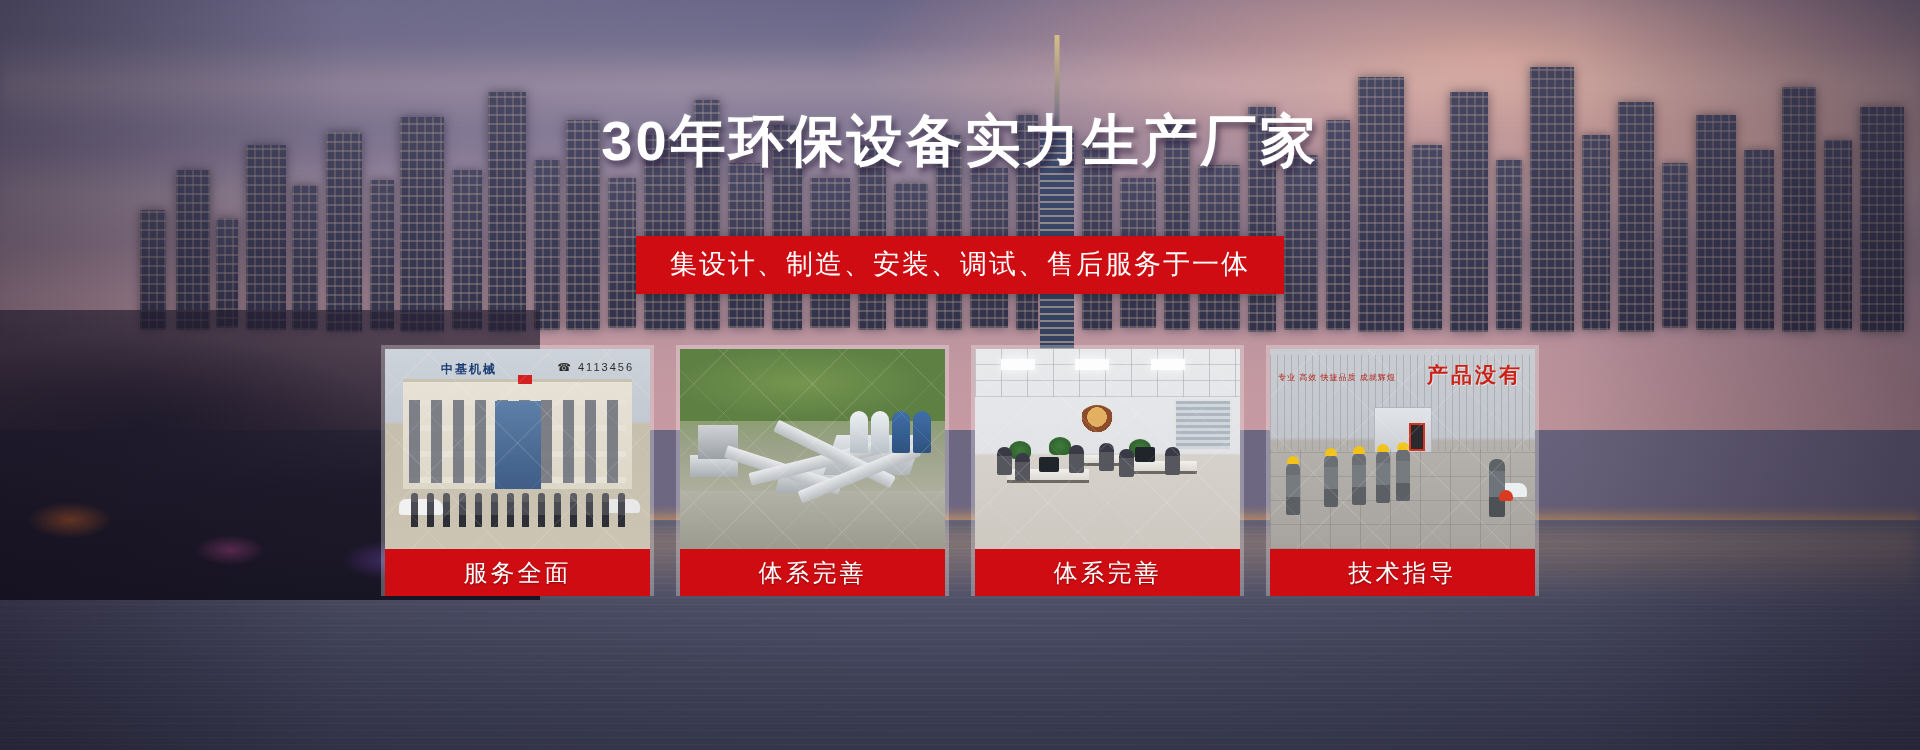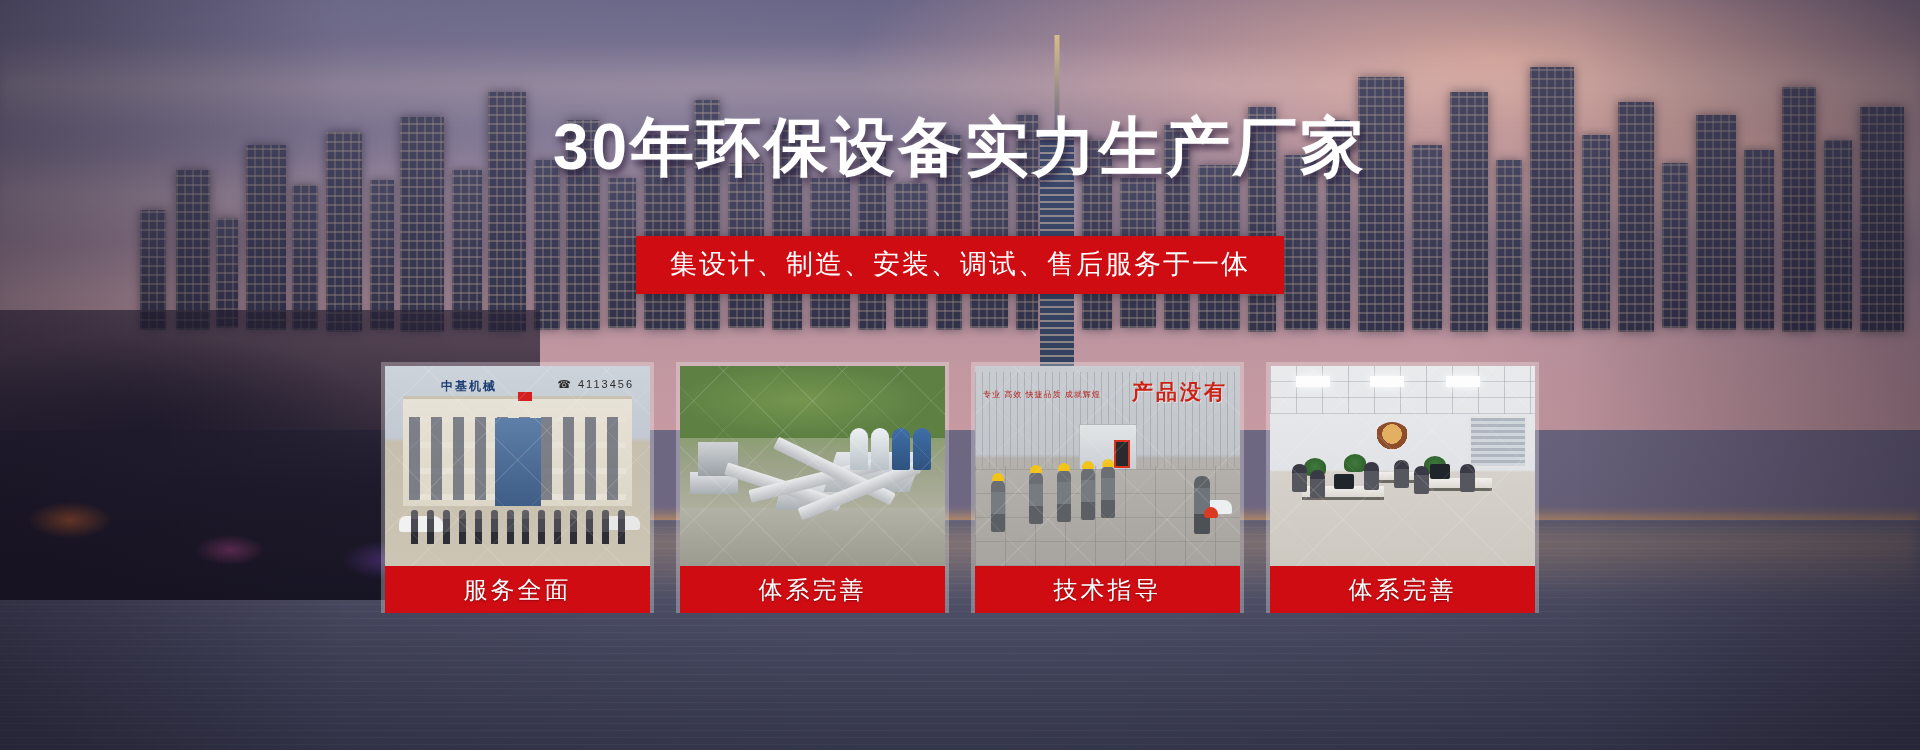--- a/index.html
+++ b/index.html
@@ -94,36 +94,36 @@
       radial-gradient(ellipse 1250px 620px at 960px 300px, rgba(0,0,0,0) 40%, rgba(20,15,30,.35) 100%),
       linear-gradient(90deg, rgba(20,16,30,.30) 0%, rgba(0,0,0,0) 18%, rgba(0,0,0,0) 82%, rgba(20,16,30,.28) 100%);
     pointer-events:none;
   }
 
   
   .content{ position:absolute; inset:0; }
 
   .headline{
     position:absolute; top:104px; left:0; width:1920px; text-align:center;
-    font-size:64px; font-weight:bold; color:#ffffff; letter-spacing:3px;
+    font-size:56px; font-weight:bold; color:#ffffff; letter-spacing:3px;
     text-shadow:3px 5px 6px rgba(40,25,55,.65), 0 0 3px rgba(255,255,255,.25);
     white-space:nowrap;
   }
 
   .subbar{
     position:absolute; top:236px; left:50%; transform:translateX(-50%);
     background:#cf0c12;
     padding:10px 34px 12px 34px;
     font-size:27px; color:#ffffff; letter-spacing:2px; white-space:nowrap;
     font-weight:500;
     box-shadow:0 2px 10px rgba(0,0,0,.28);
   }
 
   .cards{
-    position:absolute; top:362px; left:50%; transform:translateX(-50%);
+    position:absolute; top:345px; left:50%; transform:translateX(-50%);
     display:flex; gap:22px;
   }
   .card{
     width:273px;
     background:rgba(255,255,255,.28);
     padding:4px 4px 0 4px;
   }
   .thumb{
     width:265px; height:200px; position:relative; overflow:hidden;
     background:#9aa0a6;
@@ -348,42 +348,20 @@
           <div class="silo" style="left:170px;"></div>
           <div class="silo" style="left:191px;"></div>
           <div class="silo b" style="left:212px;"></div>
           <div class="silo b" style="left:233px;"></div>
           <div class="wm"></div>
         </div>
         <div class="caption">体系完善</div>
       </div>
 
       <div class="card">
-        <div class="thumb t4">
-          <div class="fac"></div>
-          <div class="redtxt">产品没有</div>
-          <div class="slog">专业 高效
-快捷品质 成就辉煌</div>
-          <div class="door"></div>
-          <div class="smdoor"></div>
-          <div class="yard"></div>
-          <div class="car"></div>
-          <div class="w" style="left:16px;"></div>
-          <div class="w" style="left:54px; bottom:42px;"></div>
-          <div class="w" style="left:82px; bottom:44px;"></div>
-          <div class="w" style="left:106px;bottom:46px;"></div>
-          <div class="w" style="left:126px;bottom:48px;"></div>
-          <div class="lead"></div>
-          <div class="helmet"></div>
-          <div class="wm"></div>
-        </div>
-        <div class="caption">技术指导</div>
-      </div>
-
-      <div class="card">
         <div class="thumb t3">
           <div class="ceil"></div>
           <div class="lamp" style="left:26px;"></div>
           <div class="lamp" style="left:100px;"></div>
           <div class="lamp" style="left:176px;"></div>
           <div class="win"></div>
           <div class="logo"></div>
           <div class="plant" style="left:34px; top:92px;"></div>
           <div class="plant" style="left:74px; top:88px;"></div>
           <div class="plant" style="left:154px;top:90px;"></div>
@@ -396,15 +374,37 @@
           <div class="per" style="left:40px;  top:104px;"></div>
           <div class="per" style="left:94px;  top:96px;"></div>
           <div class="per" style="left:124px; top:94px;"></div>
           <div class="per" style="left:144px; top:100px;"></div>
           <div class="per" style="left:190px; top:98px;"></div>
           <div class="wm"></div>
         </div>
         <div class="caption">体系完善</div>
       </div>
 
+      <div class="card">
+        <div class="thumb t4">
+          <div class="fac"></div>
+          <div class="redtxt">产品没有</div>
+          <div class="slog">专业 高效
+快捷品质 成就辉煌</div>
+          <div class="door"></div>
+          <div class="smdoor"></div>
+          <div class="yard"></div>
+          <div class="car"></div>
+          <div class="w" style="left:16px;"></div>
+          <div class="w" style="left:54px; bottom:42px;"></div>
+          <div class="w" style="left:82px; bottom:44px;"></div>
+          <div class="w" style="left:106px;bottom:46px;"></div>
+          <div class="w" style="left:126px;bottom:48px;"></div>
+          <div class="lead"></div>
+          <div class="helmet"></div>
+          <div class="wm"></div>
+        </div>
+        <div class="caption">技术指导</div>
+      </div>
+
     </div>
   </div>
 </div>
 
 </body></html>

